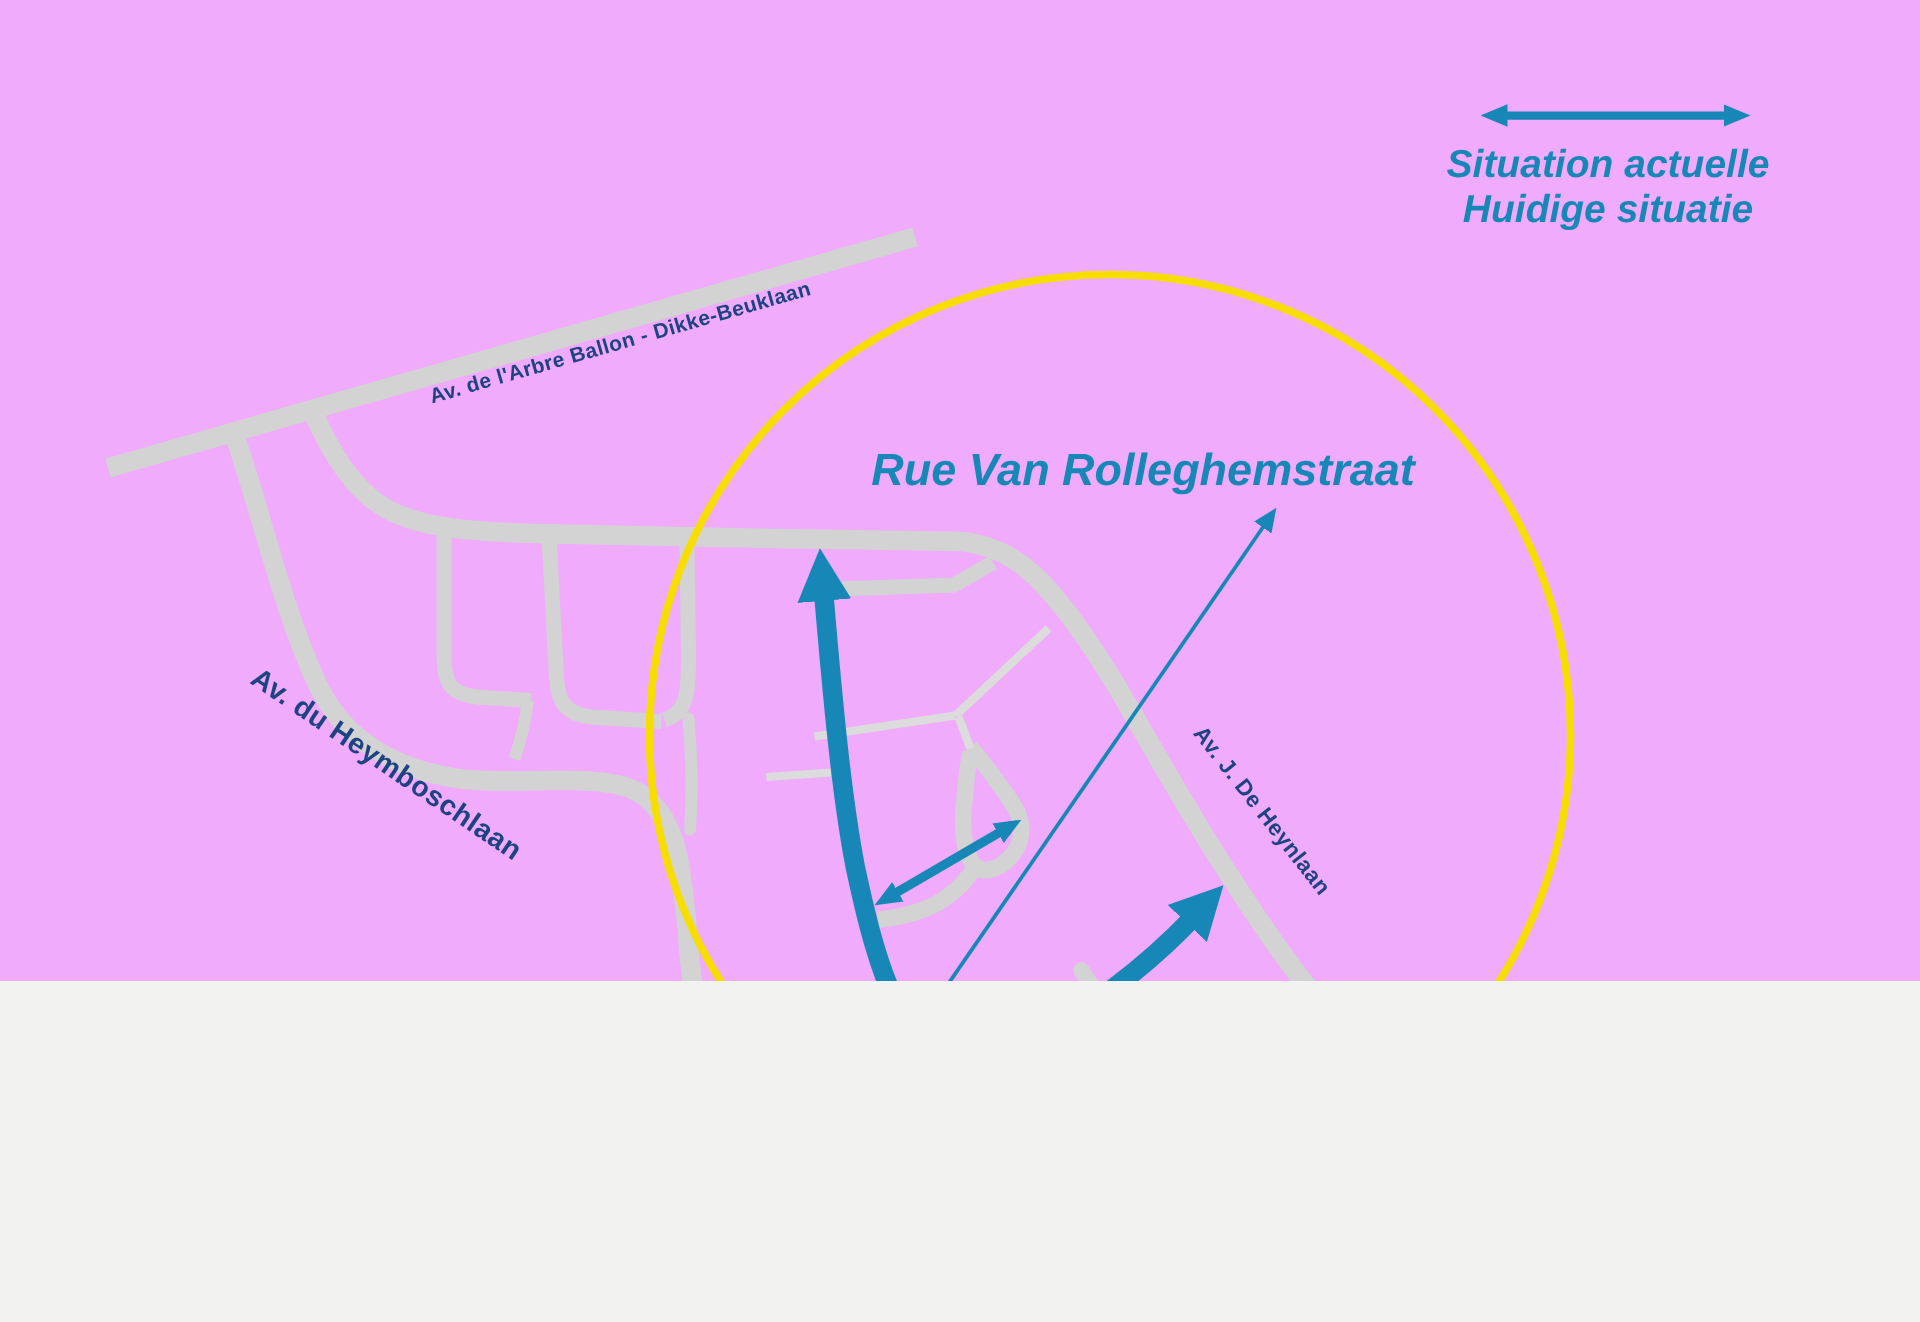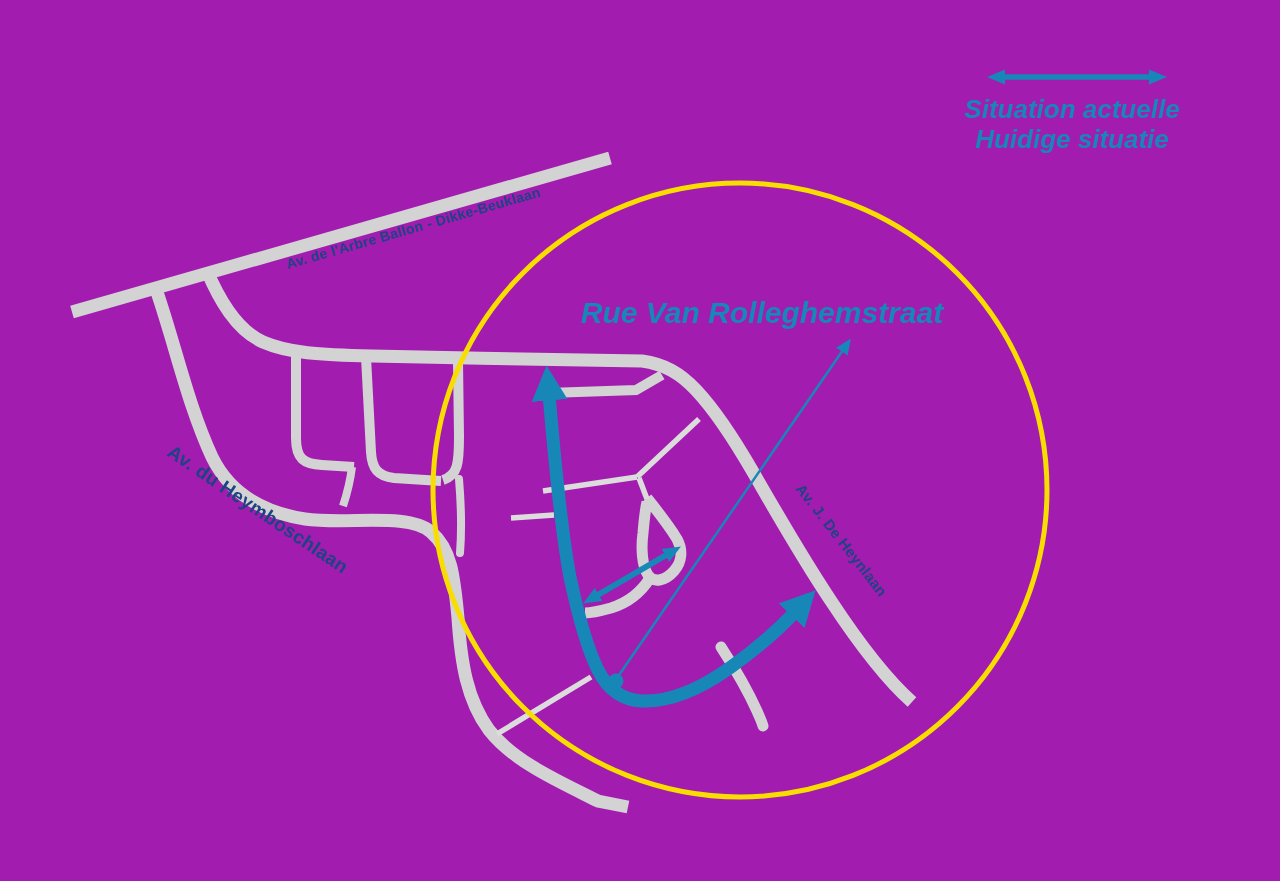--- a/index.html
+++ b/index.html
@@ -1,17 +1,17 @@
 <!DOCTYPE html>
 <html><head>
 <meta charset="utf-8">
 <style>
   html,body { margin:0; padding:0; }
   body { background:#f2f2f1; }
-  .stage { position:relative; width:1280px; height:881px; background:#a21caf; overflow:hidden; }
+  .stage { position:relative; width:1280px; height:654px; background:#f0abfc; overflow:hidden; }
   svg { display:block; }
   .road      { stroke:#d3d3d3; fill:none; }
   .road-thin { stroke:#dcdcdc; fill:none; }
   .circle-hl { stroke:#f8de00; fill:none; }
   .blue      { stroke:#1787b8; fill:none; }
   .lbl-navy  { fill:#1e4383; font-family:"Liberation Sans",sans-serif; font-weight:bold; letter-spacing:0.3px; }
   .lbl-cyan  { fill:#1787b8; font-family:"Liberation Sans",sans-serif; font-weight:bold; font-style:italic; }
 </style>
 </head>
 <body>

